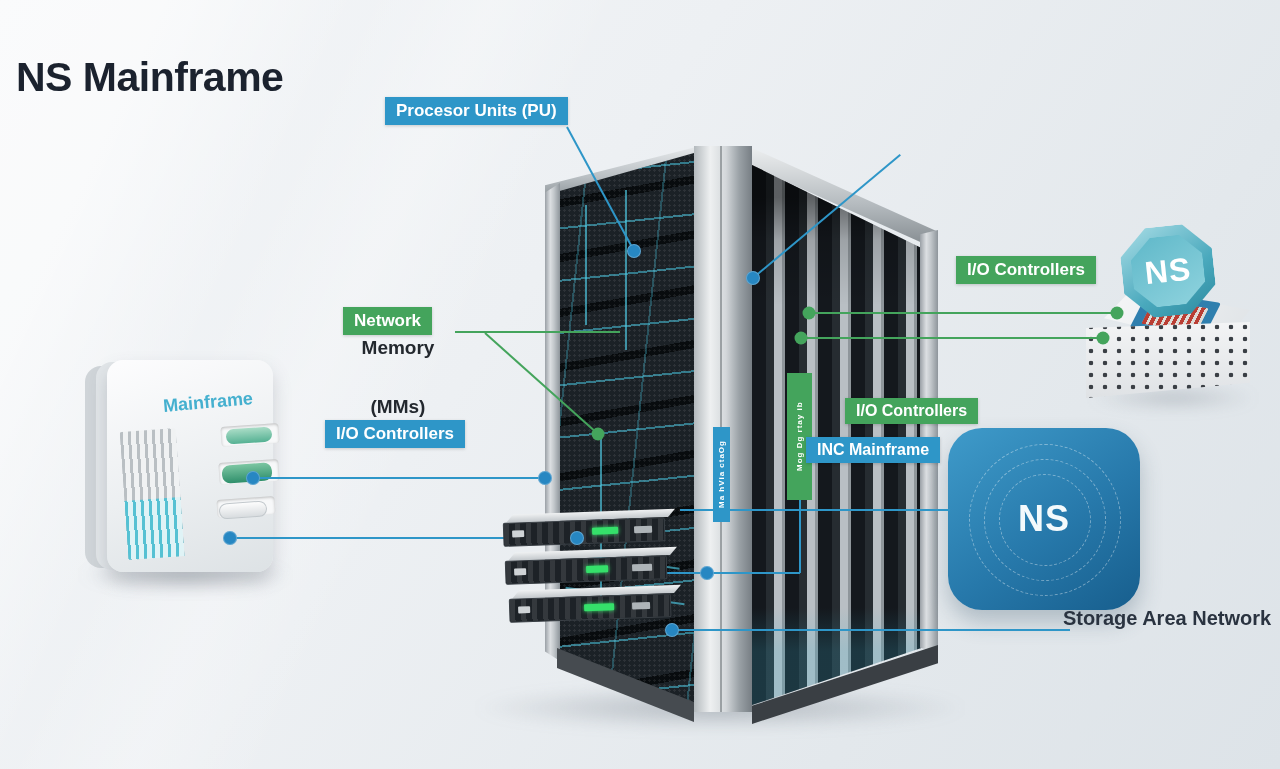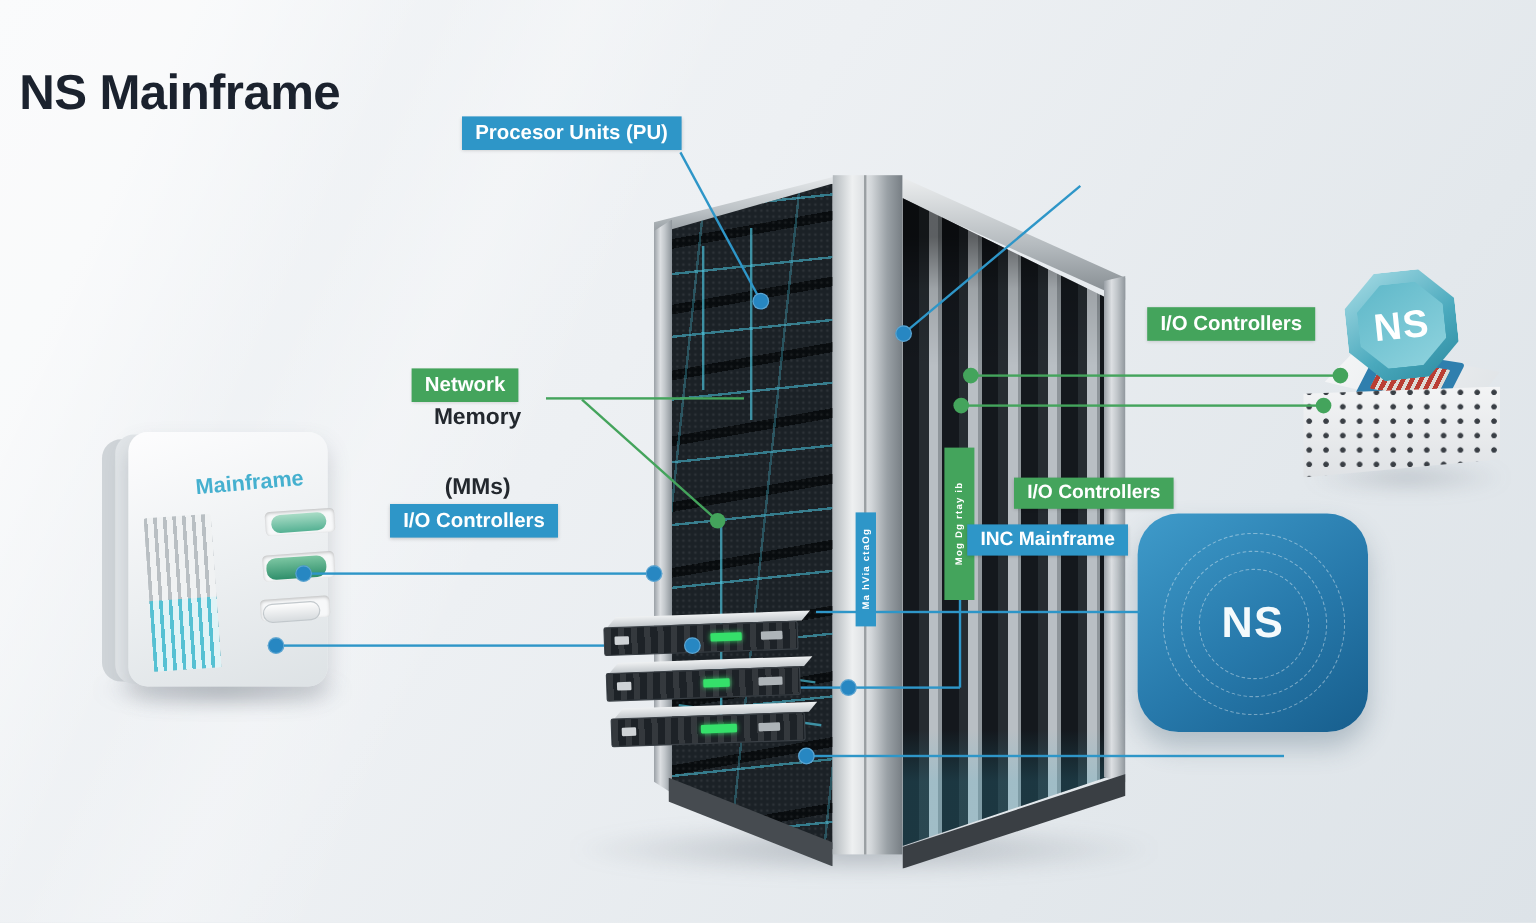--- a/index.html
+++ b/index.html
@@ -243,15 +243,16 @@
 
   <div class="abs badge green" style="left:343px;top:307px;z-index:40;">Network</div>
   <div class="abs dark-caption" style="left:333px;top:336px;width:130px;z-index:40;">Memory</div>
   <div class="abs dark-caption" style="left:333px;top:360px;width:130px;z-index:40;margin-top:35px;">(MMs)</div>
 
   <div class="abs badge blue" style="left:325px;top:420px;z-index:40;">I/O Controllers</div>
   <div class="abs badge green" style="left:845px;top:398px;z-index:40;font-size:16px;">I/O Controllers</div>
   <div class="abs badge blue" style="left:806px;top:437px;z-index:40;font-size:16px;">INC Mainframe</div>
 
   <div class="abs san" style="z-index:40;">
+    <div>Storage Area Network</div>
   </div>
 
 </div>
 
 </body></html>

